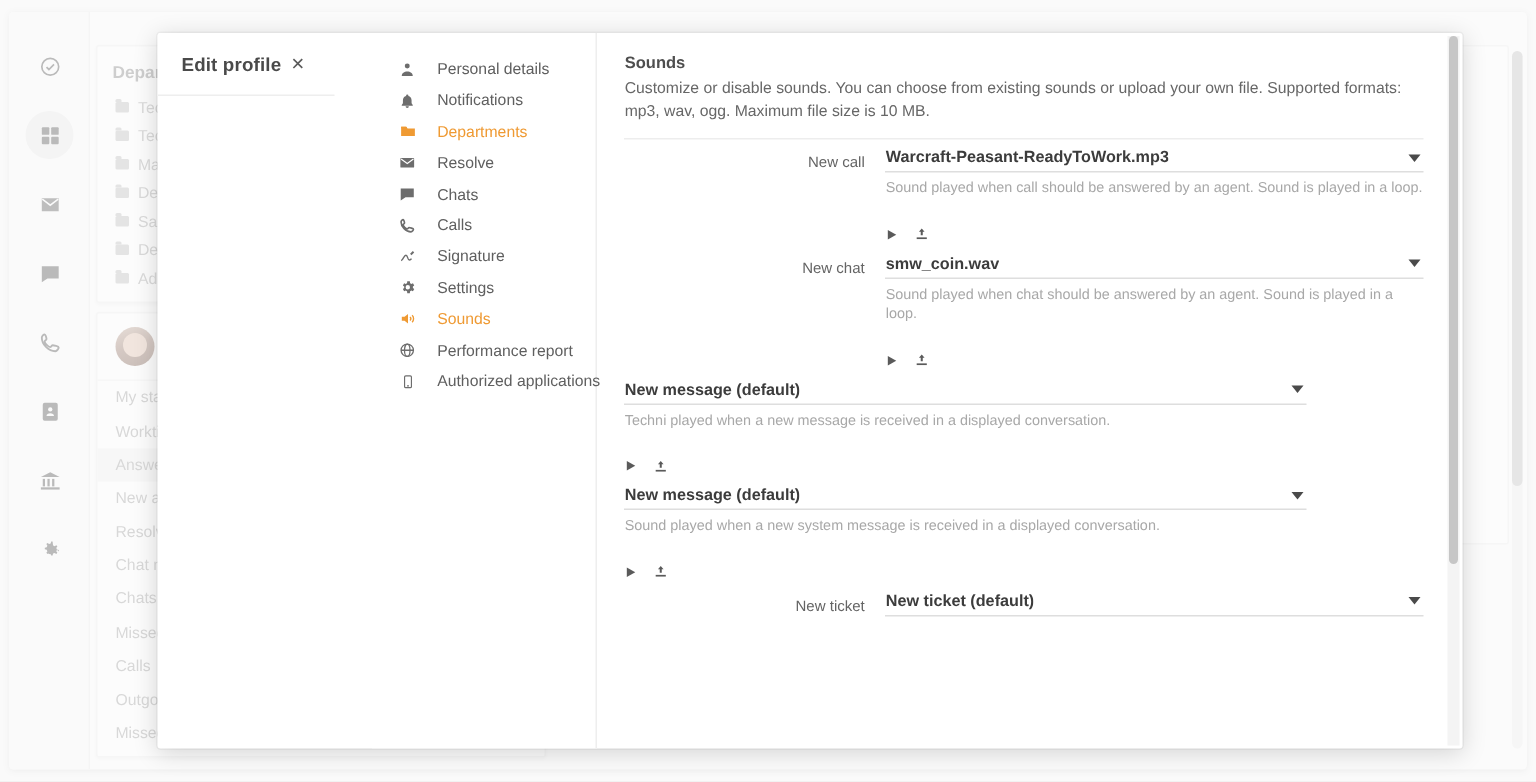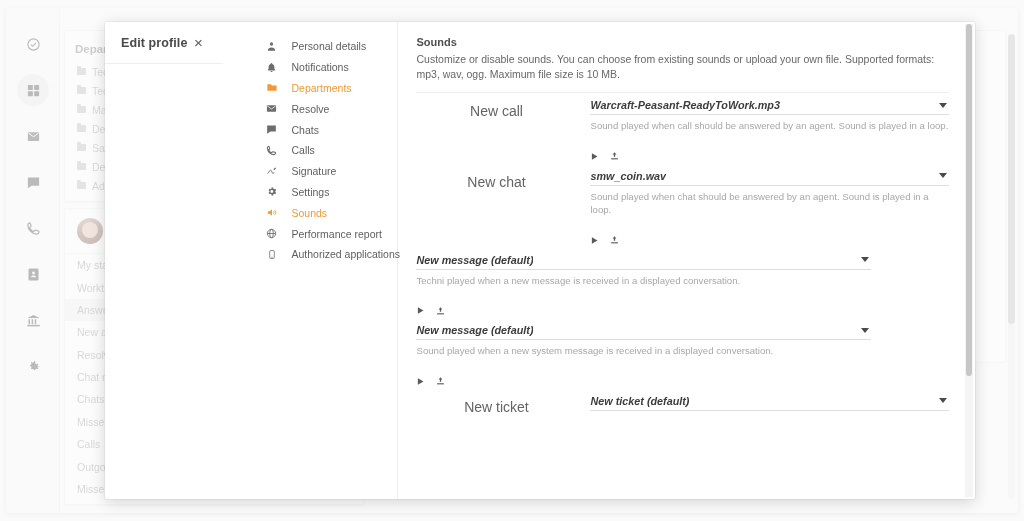--- a/index.html
+++ b/index.html
@@ -293,23 +293,23 @@
   }
 
   .sound-row {
     display: flex;
     align-items: flex-start;
     margin-bottom: 7px;
   }
   .row-label {
     width: 174px;
     flex: none;
-    text-align: center;
+    text-align: right;
     padding: 4px 14px 0 0;
-    font-size: 14px;
+    font-size: 10px;
     color: #646464;
   }
   .row-field {
     flex: 1;
     min-width: 0;
     max-width: 455px;
   }
   .select-line {
     display: flex;
     align-items: center;
@@ -318,21 +318,20 @@
     padding: 0 2px 3px 0;
     cursor: pointer;
   }
   .select-value {
     font-size: 10.8px;
     font-weight: 700;
     color: #3c3c3c;
     overflow: hidden;
     text-overflow: ellipsis;
     white-space: nowrap;
-    font-style: italic;
   }
   .caret {
     width: 0; height: 0;
     border-left: 4.5px solid transparent;
     border-right: 4.5px solid transparent;
     border-top: 5px solid #4a4a4a;
     flex: none;
     margin-left: 8px;
   }
   .field-hint {

